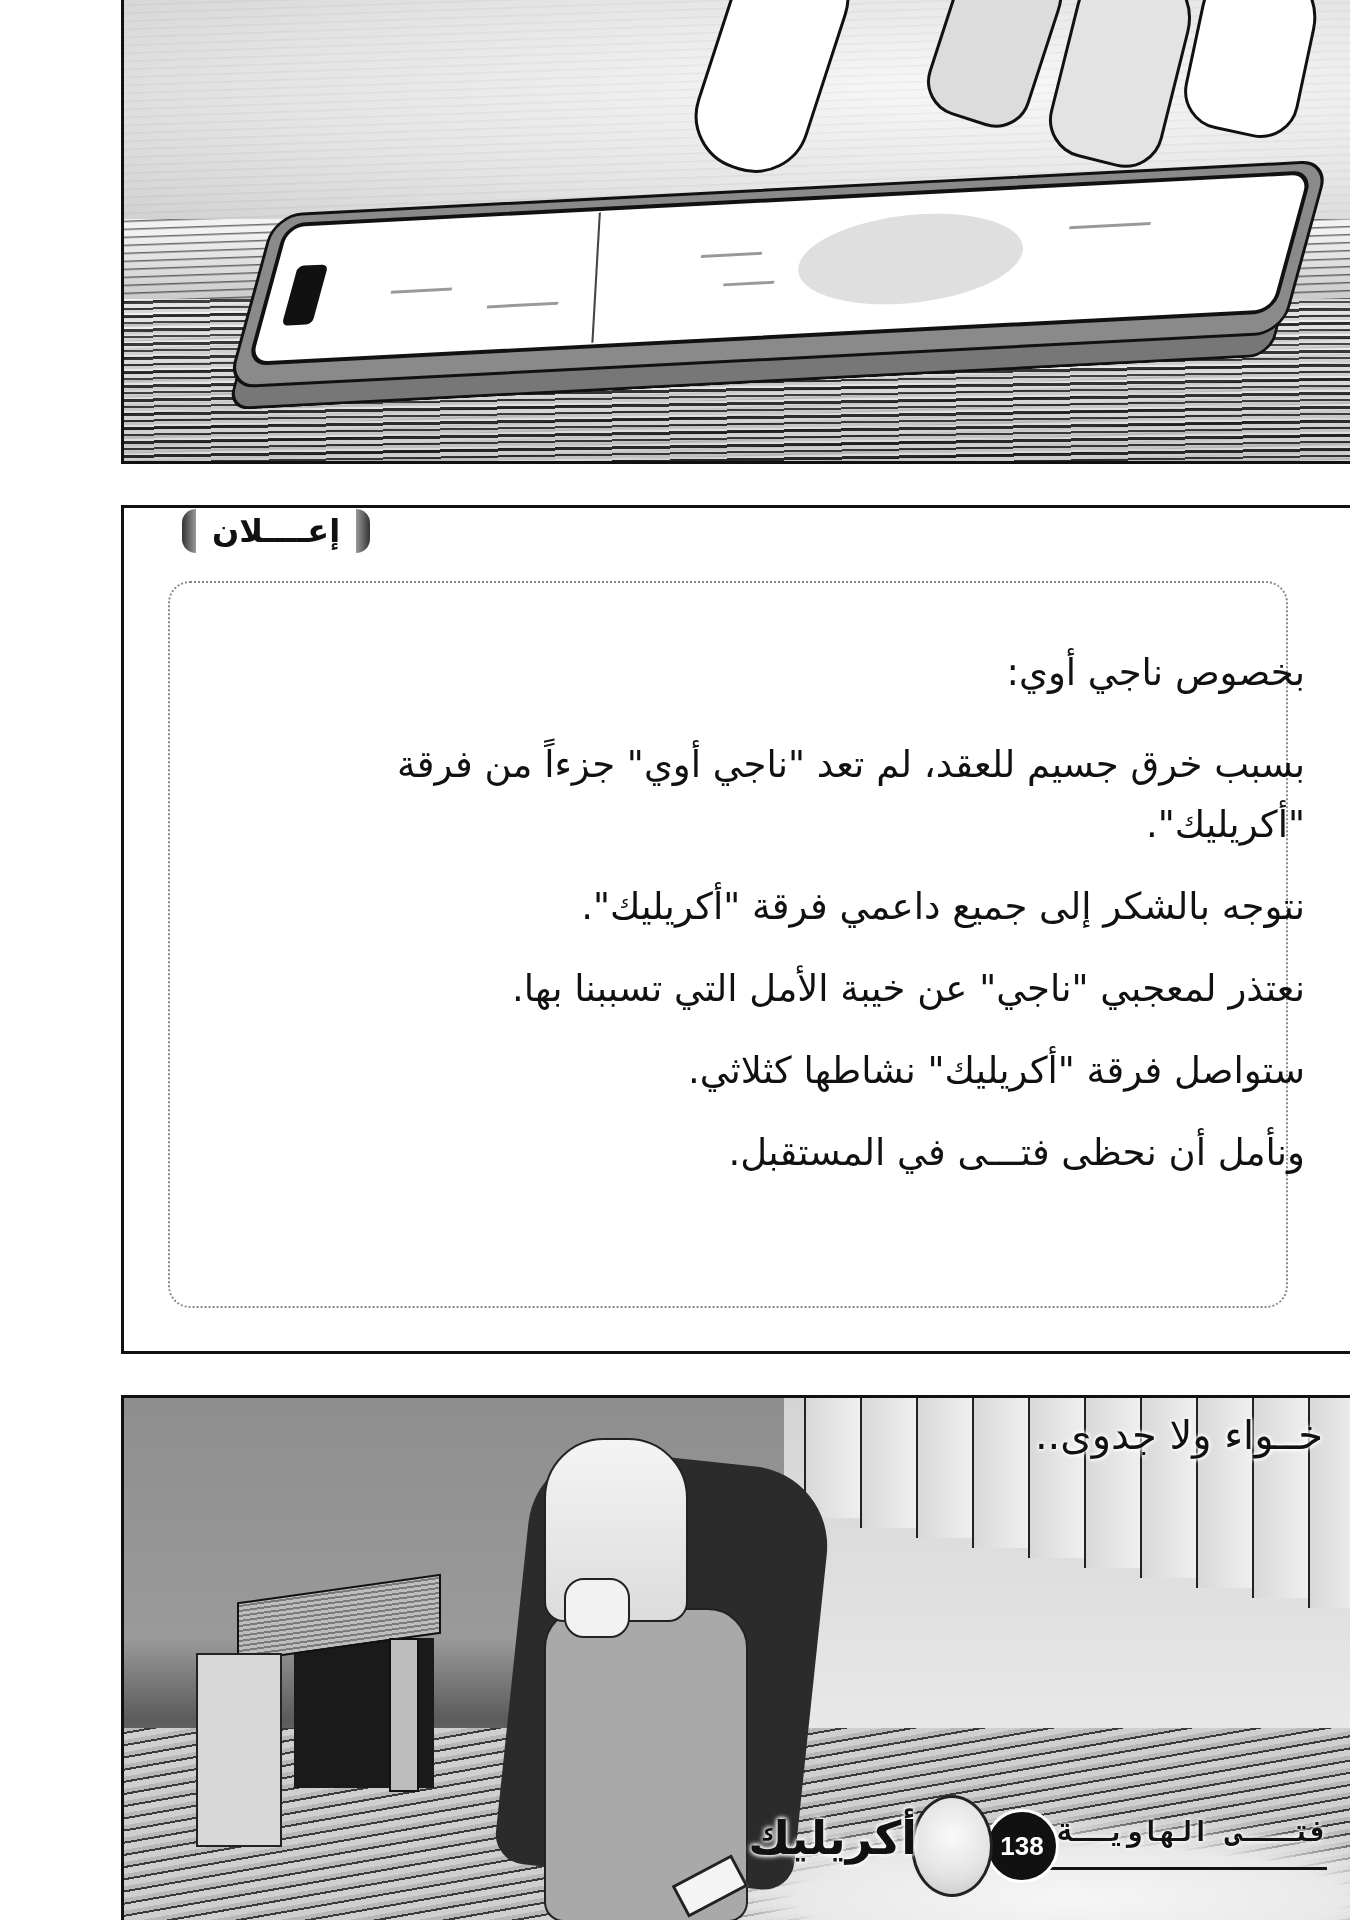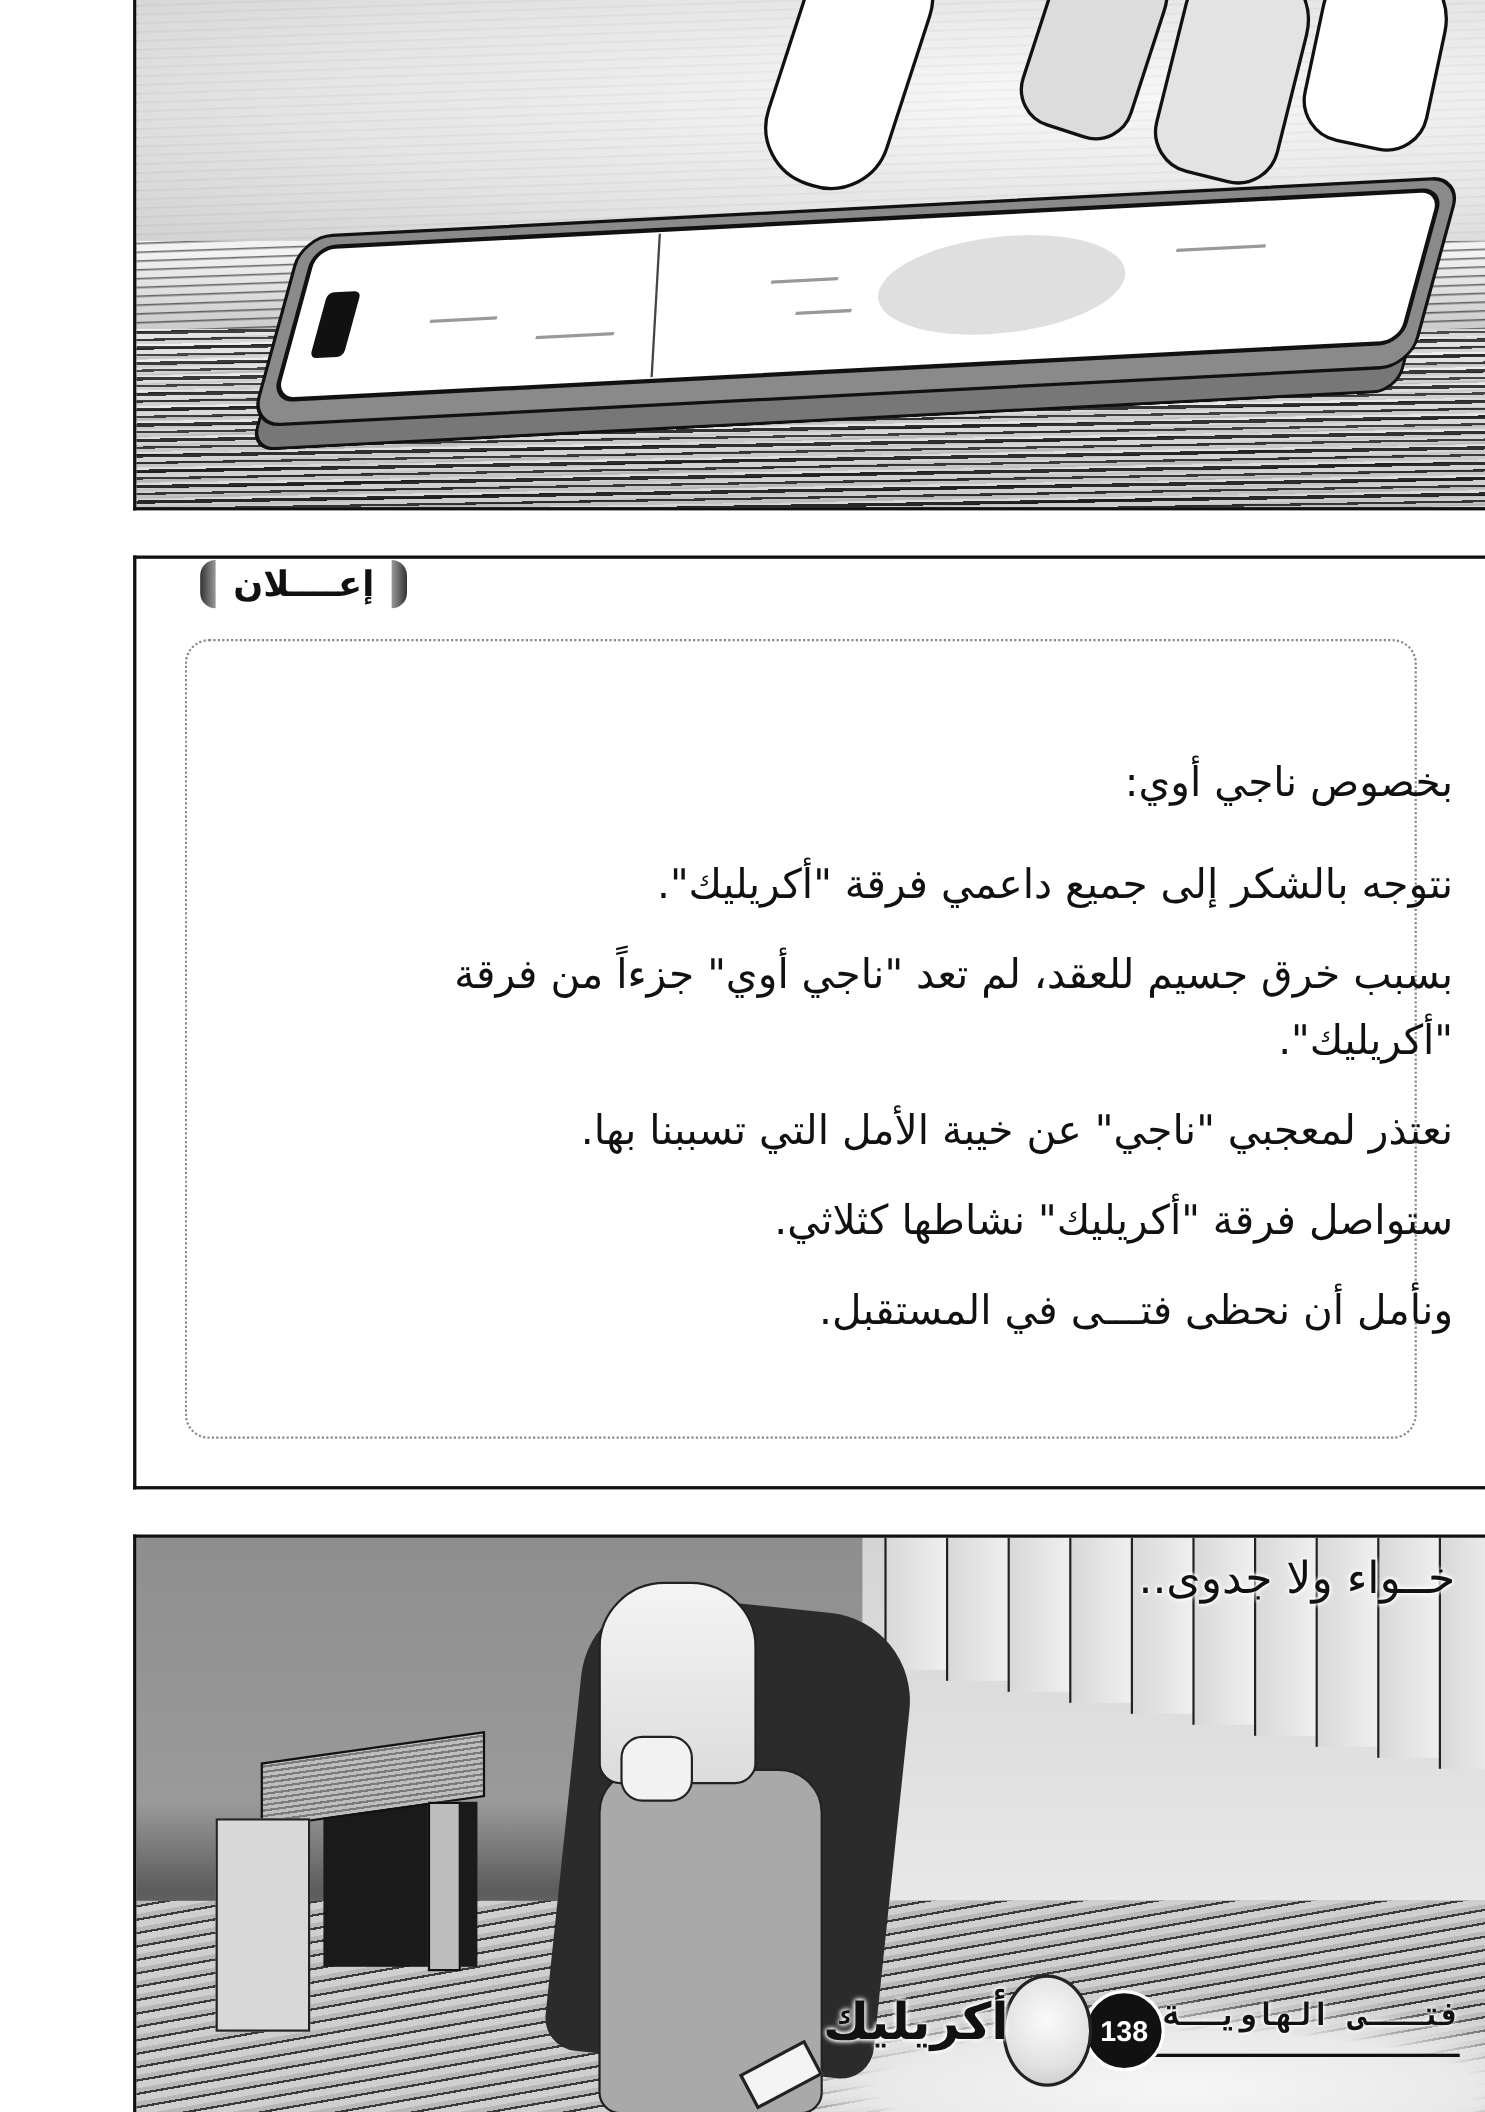--- a/index.html
+++ b/index.html
@@ -46,23 +46,23 @@
   }
   .bracket { width: 14px; height: 44px; background: linear-gradient(90deg,#333,#999); }
   .bracket.l { border-radius: 14px 0 0 14px; }
   .bracket.r { border-radius: 0 14px 14px 0; background: linear-gradient(90deg,#999,#333); }
   .ann-title { font-family: "DejaVu Sans", sans-serif; font-weight: bold; font-size: 32px; color:#111; letter-spacing: 14px; padding: 0 8px; direction: rtl; }
   .ann-box {
     position:absolute; left: 44px; top: 73px; width: 1120px; height: 727px;
     border: 2px dotted #888; border-radius: 22px; box-sizing:border-box;
   }
   .ann-text {
-    position:absolute; right: 32px; top: 60px; width: 1010px;
+    position:absolute; right: 48px; top: 60px; width: 1010px;
     direction: rtl; text-align: right;
-    font-family: "DejaVu Sans", sans-serif; font-size: 37px; line-height: 60px; color:#111;margin-top:39px;
+    font-family: "DejaVu Sans", sans-serif; font-size: 37px; line-height: 60px; color:#111;
   }
   .ann-text p { margin: 0 0 22px 0; }
   .ann-text p.first { margin-bottom: 32px; }
 
   
   #p3 { left: 121px; top: 1395px; width: 1232px; height: 540px;
     background: linear-gradient(180deg, #8e8e8e 0%, #9a9a9a 45%, #5c5c5c 60%, #b9b9b9 100%); }
   .wall-r { position:absolute; left: 660px; top: 0; right: 0; height: 330px; background: linear-gradient(180deg,#d4d4d4,#e8e8e8); }
   .curtain { position:absolute; top: 0; width: 56px; height: 150px; border-left: 2px solid #222; background: linear-gradient(90deg,#d8d8d8,#f0f0f0); }
   .floor { position:absolute; left:0; right:0; top: 330px; bottom:0;
@@ -118,22 +118,22 @@
 
 <div class="panel" id="p2">
   <div class="ann-header">
     <span class="bracket l"></span>
     <span class="ann-title">إعــــلان</span>
     <span class="bracket r"></span>
   </div>
   <div class="ann-box"></div>
   <div class="ann-text" style="top:135px;">
     <p class="first">بخصوص ناجي أوي:</p>
+    <p>بسبب خرق جسيم للعقد، لم تعد "ناجي أوي" جزءاً من فرقة "أكريليك".</p>
     <p>نتوجه بالشكر إلى جميع داعمي فرقة "أكريليك".</p>
-    <p>بسبب خرق جسيم للعقد، لم تعد "ناجي أوي" جزءاً من فرقة "أكريليك".</p>
     <p>نعتذر لمعجبي "ناجي" عن خيبة الأمل التي تسببنا بها.</p>
     <p>ستواصل فرقة "أكريليك" نشاطها كثلاثي.</p>
     <p>ونأمل أن نحظى فتـــى في المستقبل.</p>
   </div>
 </div>
 
 <div class="panel" id="p3">
   <div class="wall-r"></div>
   <div class="curtain" style="left:680px;height:120px"></div>
   <div class="curtain" style="left:736px;height:130px"></div>

